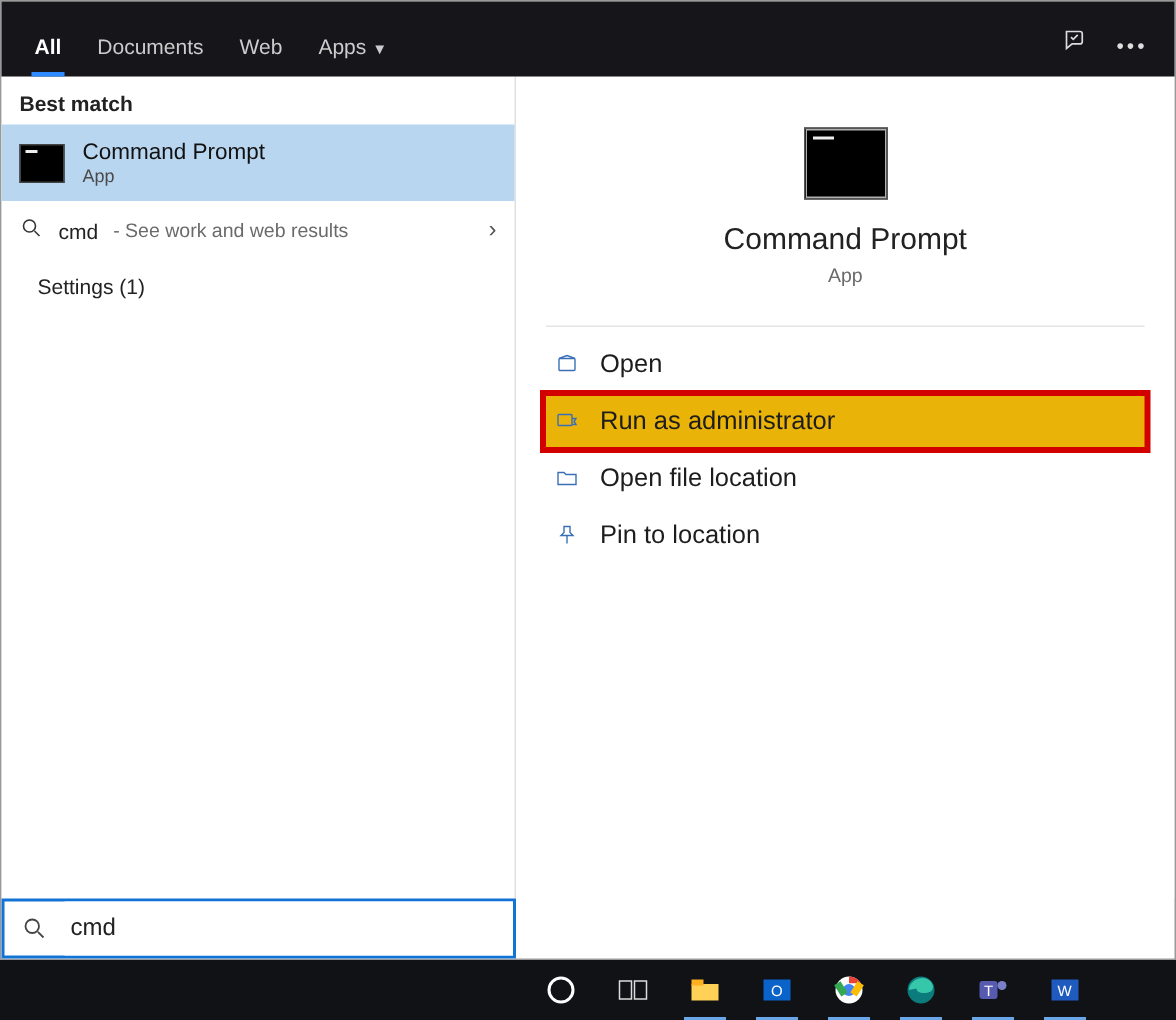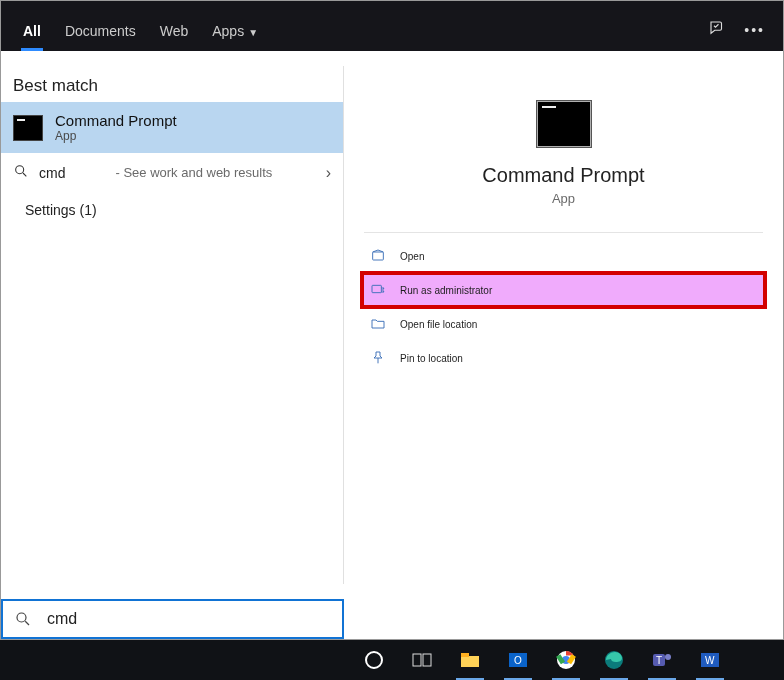--- a/index.html
+++ b/index.html
@@ -1,60 +1,60 @@
 <!DOCTYPE html>
 <html><head>
 <meta charset="utf-8">
 <style>
   * { box-sizing: border-box; margin: 0; padding: 0; font-family: "Segoe UI", Arial, sans-serif; }
   body { width: 784px; height: 680px; background: #e6e6e6; display: flex; flex-direction: column; overflow: hidden; }
 
-  .search-panel { width: 784px; height: 640px; display: flex; flex-direction: column; background: #fff; border: 1px solid #999; gap: 15px; }
+  .search-panel { width: 784px; height: 640px; display: flex; flex-direction: column; background: #fff; border: 1px solid #999; }
 
   
   .tabs-bar { height: 50px; background: #15151a; display: flex; align-items: flex-end; color: #fff; padding: 0 10px; position: relative; }
   .tab { padding: 12px 12px 12px; font-size: 14px; color: #ccc; cursor: pointer; position: relative; }
   .tab.active { color: #fff; font-weight: 600; }
   .tab.active::after { content:""; position:absolute; left:10px; right:10px; bottom:0; height:3px; background:#2e8bff; }
   .tab .chev { font-size:10px; margin-left:4px; }
   .tabs-right { margin-left:auto; display:flex; align-items:center; gap:18px; padding-right:8px; padding-bottom:10px; color:#e0e0e0; }
   .feedback-icon svg, .more-icon svg { width:18px; height:18px; fill:#ddd; }
   .ellipsis { letter-spacing:2px; font-size:14px; color:#ddd; }
 
   
   .body-row { display:flex; flex:1; overflow:hidden; }
   .left-col { width:343px; background:#fff; border-right:1px solid #e0e0e0; display:flex; flex-direction:column; }
   .right-col { flex:1; background:#fff; padding-top:10px; }
 
-  .section-header { font-size:17px; font-weight:400; padding:10px 12px 6px; color:#222; }
+  .section-header { font-size:14px; font-weight:700; padding:10px 12px 6px; color:#222; }
   .best-match-item { background:#b9d6f0; display:flex; align-items:center; padding:10px 12px; gap:12px; }
   .cmd-icon { width:30px; height:26px; background:#000; border:1px solid #444; position:relative; }
   .cmd-icon::before { content:""; position:absolute; top:3px; left:3px; width:8px; height:2px; background:#eee; }
   .bm-title { font-size:15px; color:#111; }
   .bm-sub { font-size:12px; color:#4a4a4a; }
 
   .web-row { display:flex; align-items:center; padding:10px 12px; gap:10px; font-size:14px; color:#222; }
-  .web-row .detail { color:#6a6a6a; font-size:13px;margin-left:40px; }
+  .web-row .detail { color:#6a6a6a; font-size:13px; }
   .web-row .chev-r { margin-left:auto; color:#555; font-size:16px; }
   .search-glyph svg { width:16px; height:16px; stroke:#333; fill:none; stroke-width:1.6; }
 
   .settings-row { padding:10px 24px; font-size:14px; color:#222; }
 
   
   .preview { text-align:center; padding:18px 20px 8px; }
   .preview-icon { width:56px; height:48px; background:#000; margin:6px auto 16px; border:1px solid #555; box-shadow:0 0 0 1px #b0b0b0 inset; position:relative; }
   .preview-icon::before { content:""; position:absolute; top:5px; left:5px; width:14px; height:2px; background:#eee; }
   .preview-title { font-size:20px; color:#222; font-weight:400; margin-bottom:4px; }
   .preview-sub { font-size:13px; color:#6a6a6a; }
 
   .preview-sep { height:1px; background:#e4e4e4; margin:18px 20px 6px; }
 
-  .action { display:flex; align-items:center; gap:14px; padding:9px 26px; font-size:10px; color:#1d1d1d; cursor:pointer; }
+  .action { display:flex; align-items:center; gap:14px; padding:9px 26px; font-size:17px; color:#1d1d1d; cursor:pointer; }
   .action svg { width:16px; height:16px; stroke:#3a6fb7; fill:none; stroke-width:1.4; }
-  .action.highlight { outline:4px solid #d30000; outline-offset:-2px; background:#f0abfc; margin:0 18px; padding:9px 8px; }
+  .action.highlight { outline:4px solid #d30000; outline-offset:-2px; background:#eab308; margin:0 18px; padding:9px 8px; }
 
   
   .search-box-row { height:40px; display:flex; border:2px solid #1173d4; background:#fff; margin-top:auto; width:343px; }
   .sb-icon { width:40px; display:flex; align-items:center; justify-content:center; }
   .sb-icon svg { width:18px; height:18px; stroke:#444; fill:none; stroke-width:1.6; }
   .sb-input { border:none; outline:none; font-size:16px; flex:1; padding:0 4px; color:#222; }
 
   
   .taskbar { height:40px; background:#101216; display:flex; align-items:center; padding-left:350px; gap:0; }
   .tb-item { width:48px; height:40px; display:flex; align-items:center; justify-content:center; position:relative; cursor:pointer; }

